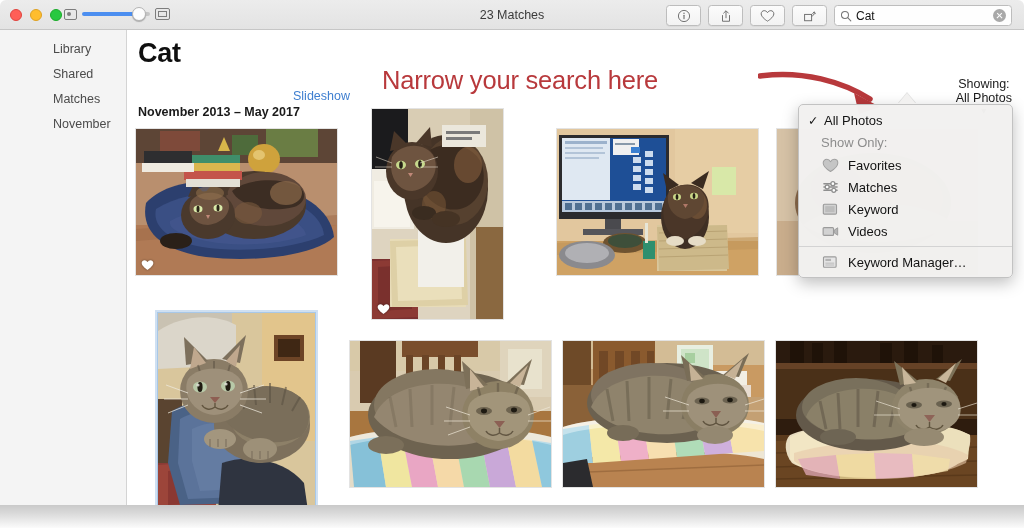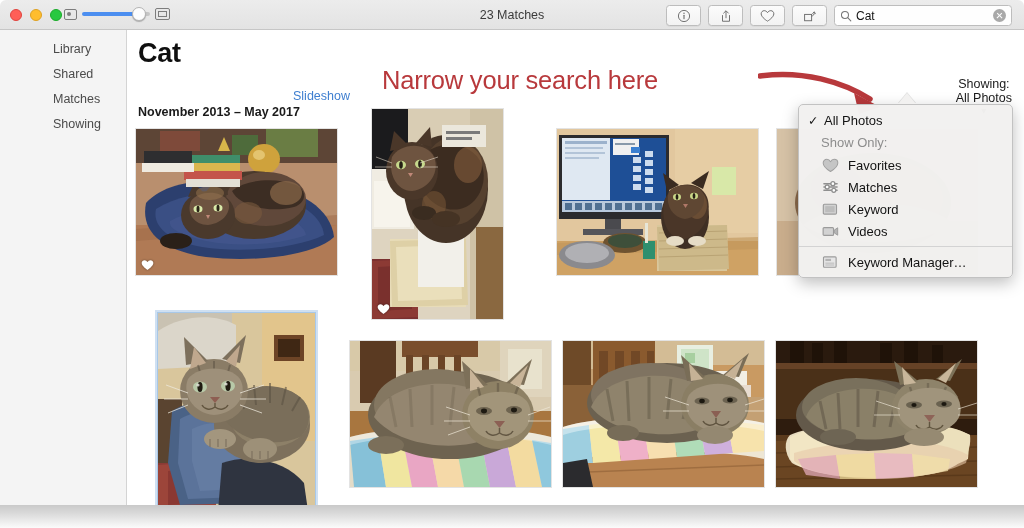--- a/index.html
+++ b/index.html
@@ -248,21 +248,21 @@
         <span id="search-text">Cat</span>
         <div id="clear-btn"></div>
       </div>
     </div>
   </div>
 
   <div id="sidebar">
     <div class="side-item">Library</div>
     <div class="side-item">Shared</div>
     <div class="side-item">Matches</div>
-    <div class="side-item">Showing</div>
+    <div class="side-item">November</div>
   </div>
 
   <div id="content">
 
     <div id="page-title">Cat</div>
     <div id="date-range">November 2013 – May 2017</div>
     <div id="slideshow-link">Slideshow</div>
 
     <div id="showing-ctl">
       <span>Showing:</span>

